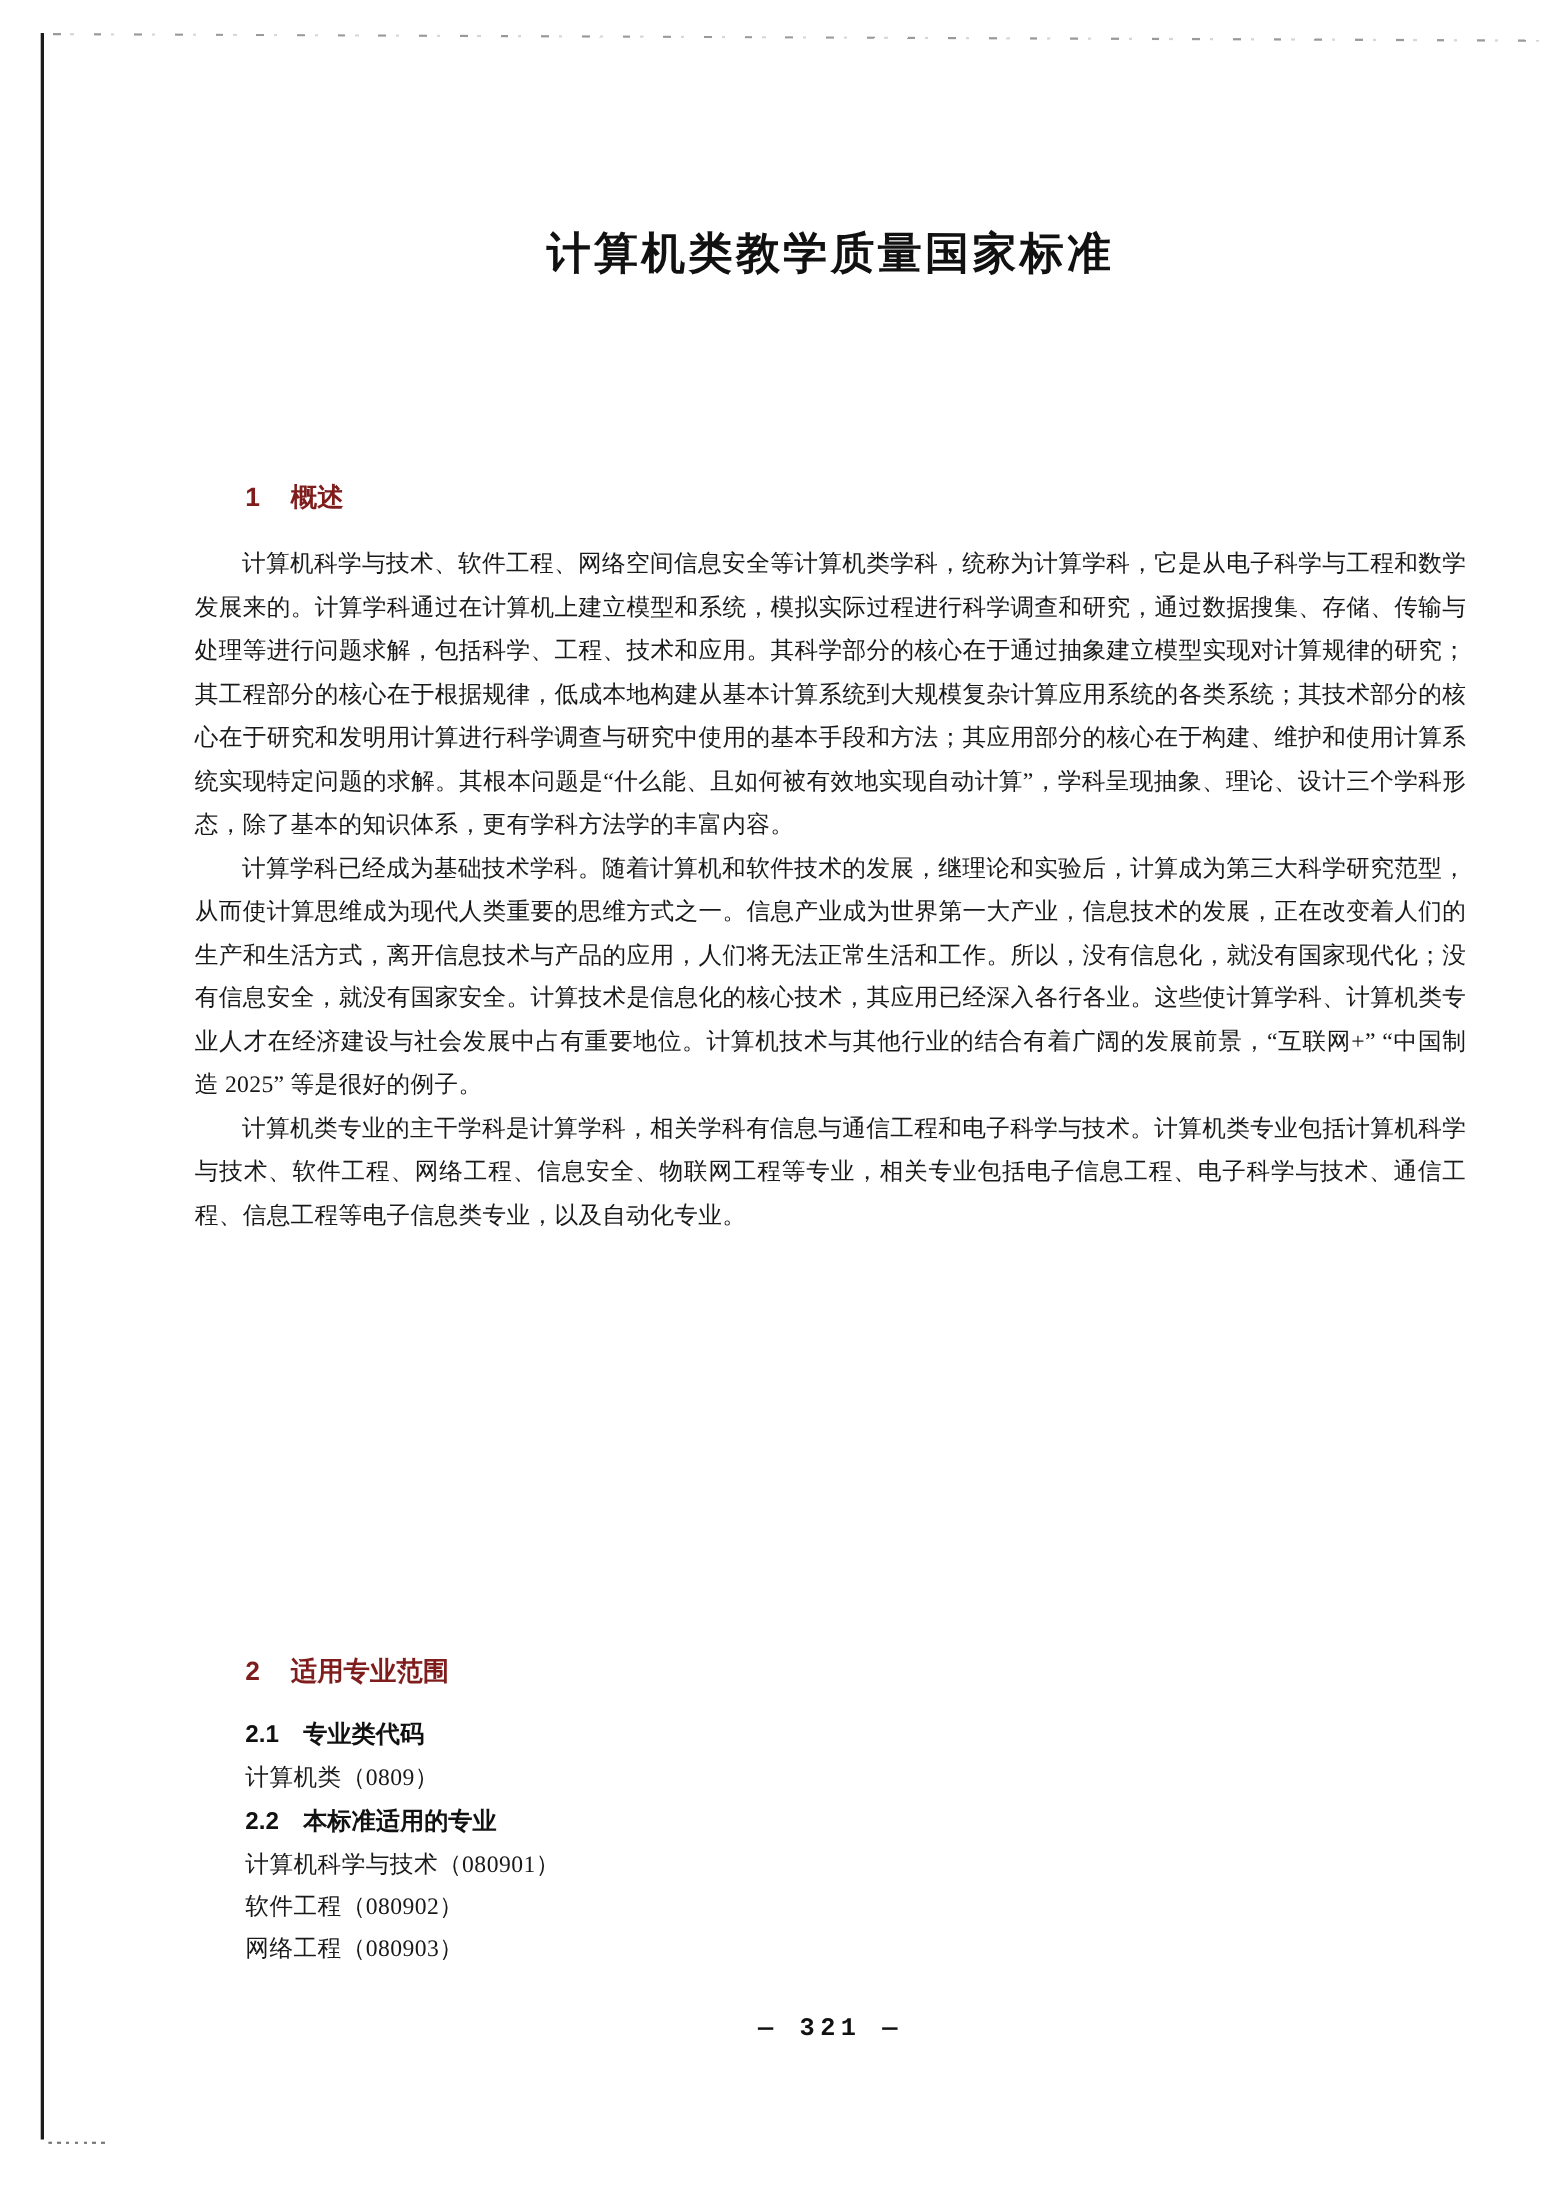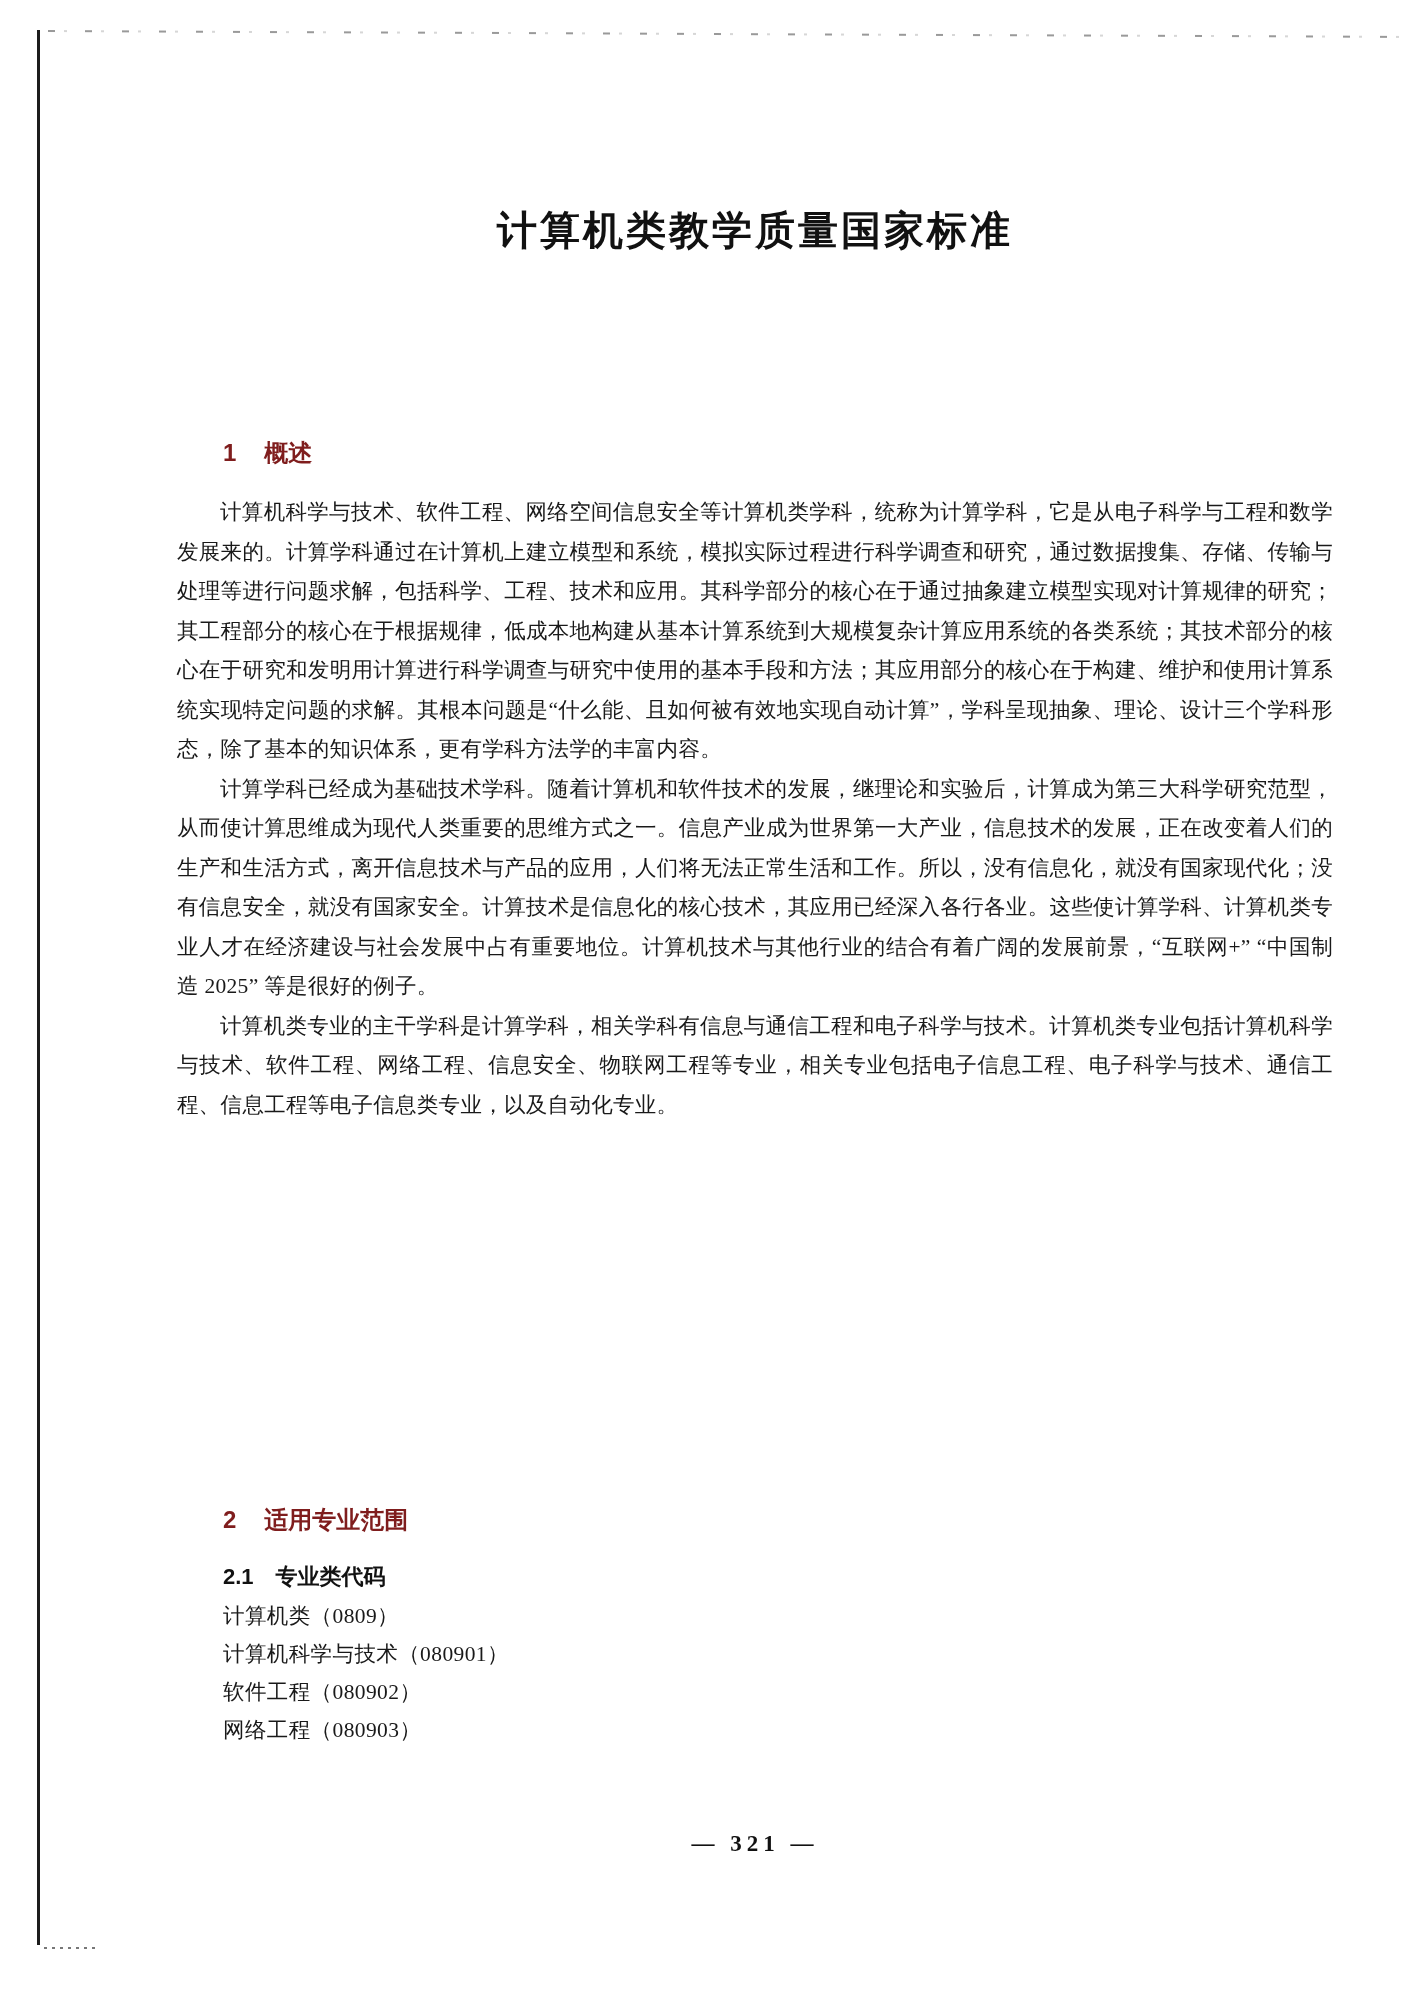--- a/index.html
+++ b/index.html
@@ -59,20 +59,21 @@
   .plain-line {
     font-size: 21.5px; line-height: 30px; letter-spacing: 0.4px;
     padding-left: 46px; margin-top: 8px;
   }
   .sub-heading + .plain-line { margin-top: 9px; }
   .sub-heading.second { margin-top: 10px; }
   .doc-footer {
     top: 1831px; text-align: center;
     font-weight: 700; font-size: 23px; letter-spacing: 5px; color: #111;
     white-space: nowrap;
+    font-family: Liberation Mono, monospace;
   }
 </style>
 </head>
 <body>
 
 <div class="artifact-top"></div>
 <div class="artifact-left"></div>
 <div class="artifact-speck"></div>
 
 <div class="doc-col doc-title">计算机类教学质量国家标准</div>
@@ -90,18 +91,21 @@
 <div class="doc-col sec2-block">
   <div class="sec-heading">
     <span class="sec-num">2</span><span>适用专业范围</span>
   </div>
 
   <div class="sub-heading">
     <span class="sub-num">2.1</span><span>专业类代码</span>
   </div>
   <div class="plain-line">计算机类（0809）</div>
 
+  <div class="sub-heading second">
+    <span class="sub-num">2.2</span><span>本标准适用的专业</span>
+  </div>
   <div class="plain-line">计算机科学与技术（080901）</div>
   <div class="plain-line">软件工程（080902）</div>
   <div class="plain-line">网络工程（080903）</div>
 </div>
 
 <div class="doc-col doc-footer">— 321 —</div>
 
 </body></html>

